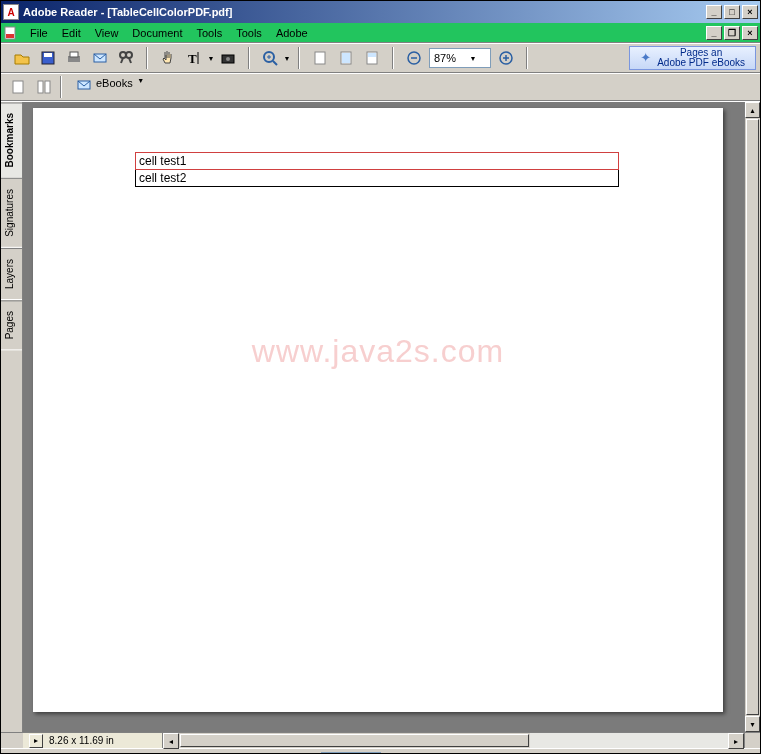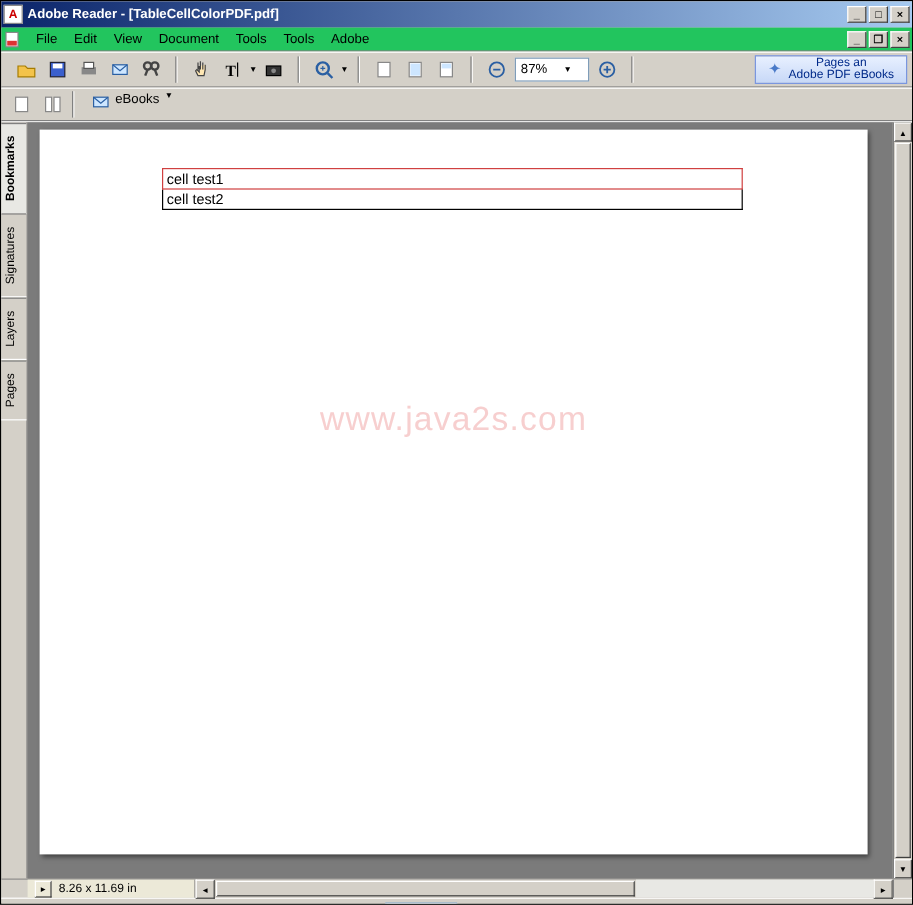--- a/index.html
+++ b/index.html
@@ -143,31 +143,31 @@
   }
   .doc-scroll { flex:1; overflow:hidden; padding: 6px 0 0 10px;}
   .page {
     width: 690px; height: 604px;
     background: #fff;
     box-shadow: 2px 2px 4px rgba(0,0,0,0.5);
     position: relative;
   }
   .page-table {
     position: absolute;
-    top: 32px; left: 102px;
+    top: 44px; left: 102px;
     width: 484px;
     border-collapse: collapse;
     font-family: Arial;
     font-size: 12px;
   }
   .page-table td { border: 1px solid #000; padding: 1px 3px; height:16px;}
   .page-table tr:first-child td { border-color: #d04040; }
   .watermark {
     position:absolute; top: 225px; left:0; width:100%;
-    text-align:center; font-size: 28px;
+    text-align:center; font-size: 32px;
     color: #f7cfcf; font-family: Arial;
     letter-spacing: 1px;
   }
   .vscroll {
     width: 16px; background:#d4d0c8;
     border-left:1px solid #808080;
     display:flex; flex-direction:column;
   }
   .sbtn { height:16px; background:#d4d0c8; border:1px solid #fff; border-right-color:#404040; border-bottom-color:#404040; display:flex;align-items:center;justify-content:center;font-size:8px;}
   .sthumb { flex:1; background:#d4d0c8; margin:1px; border:1px solid #fff; border-right-color:#404040; border-bottom-color:#404040;}

